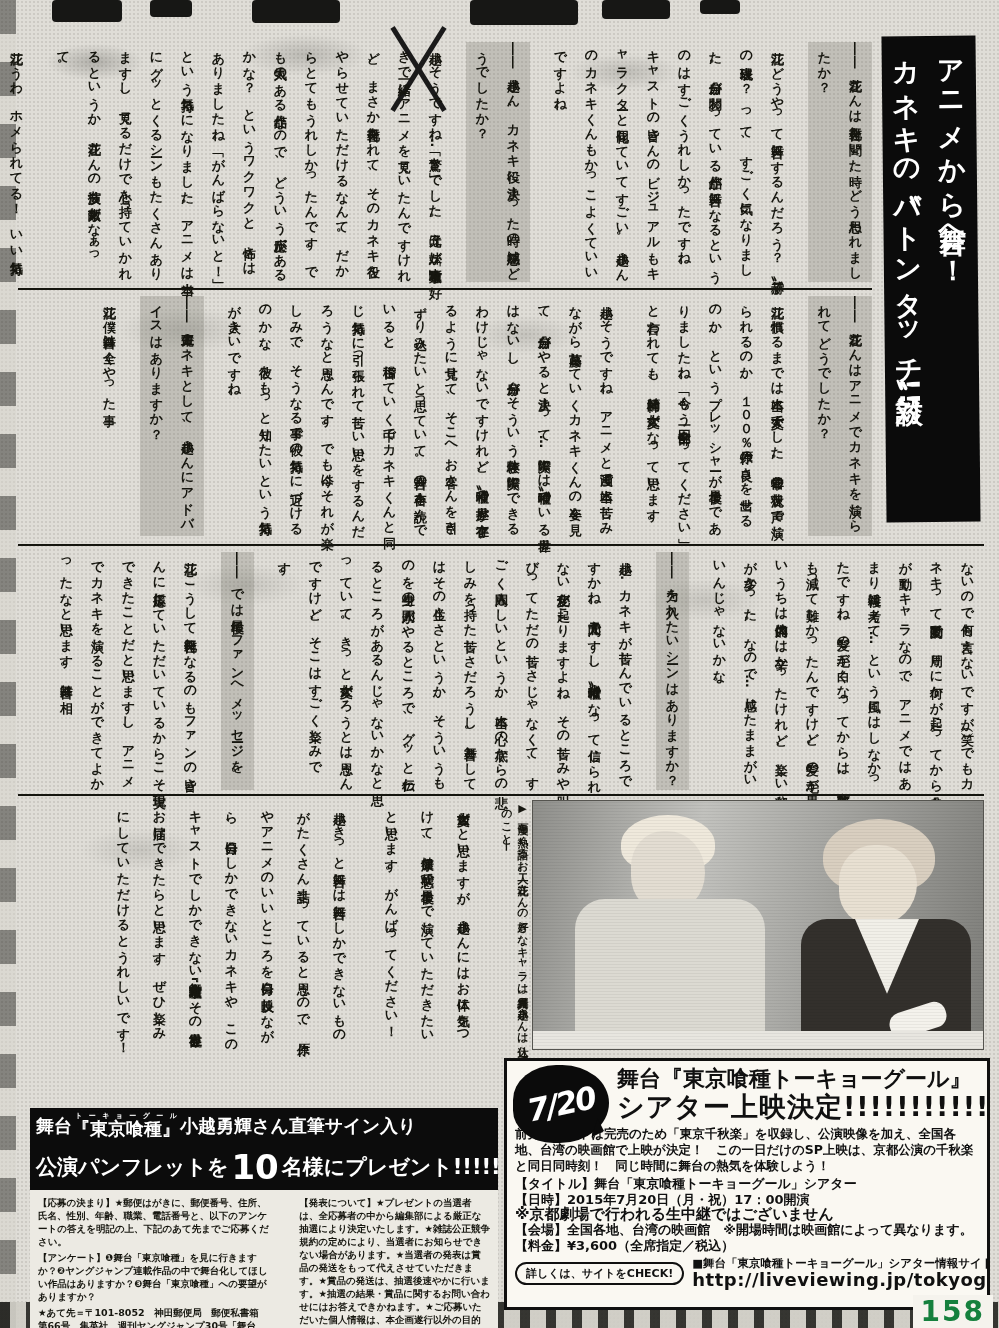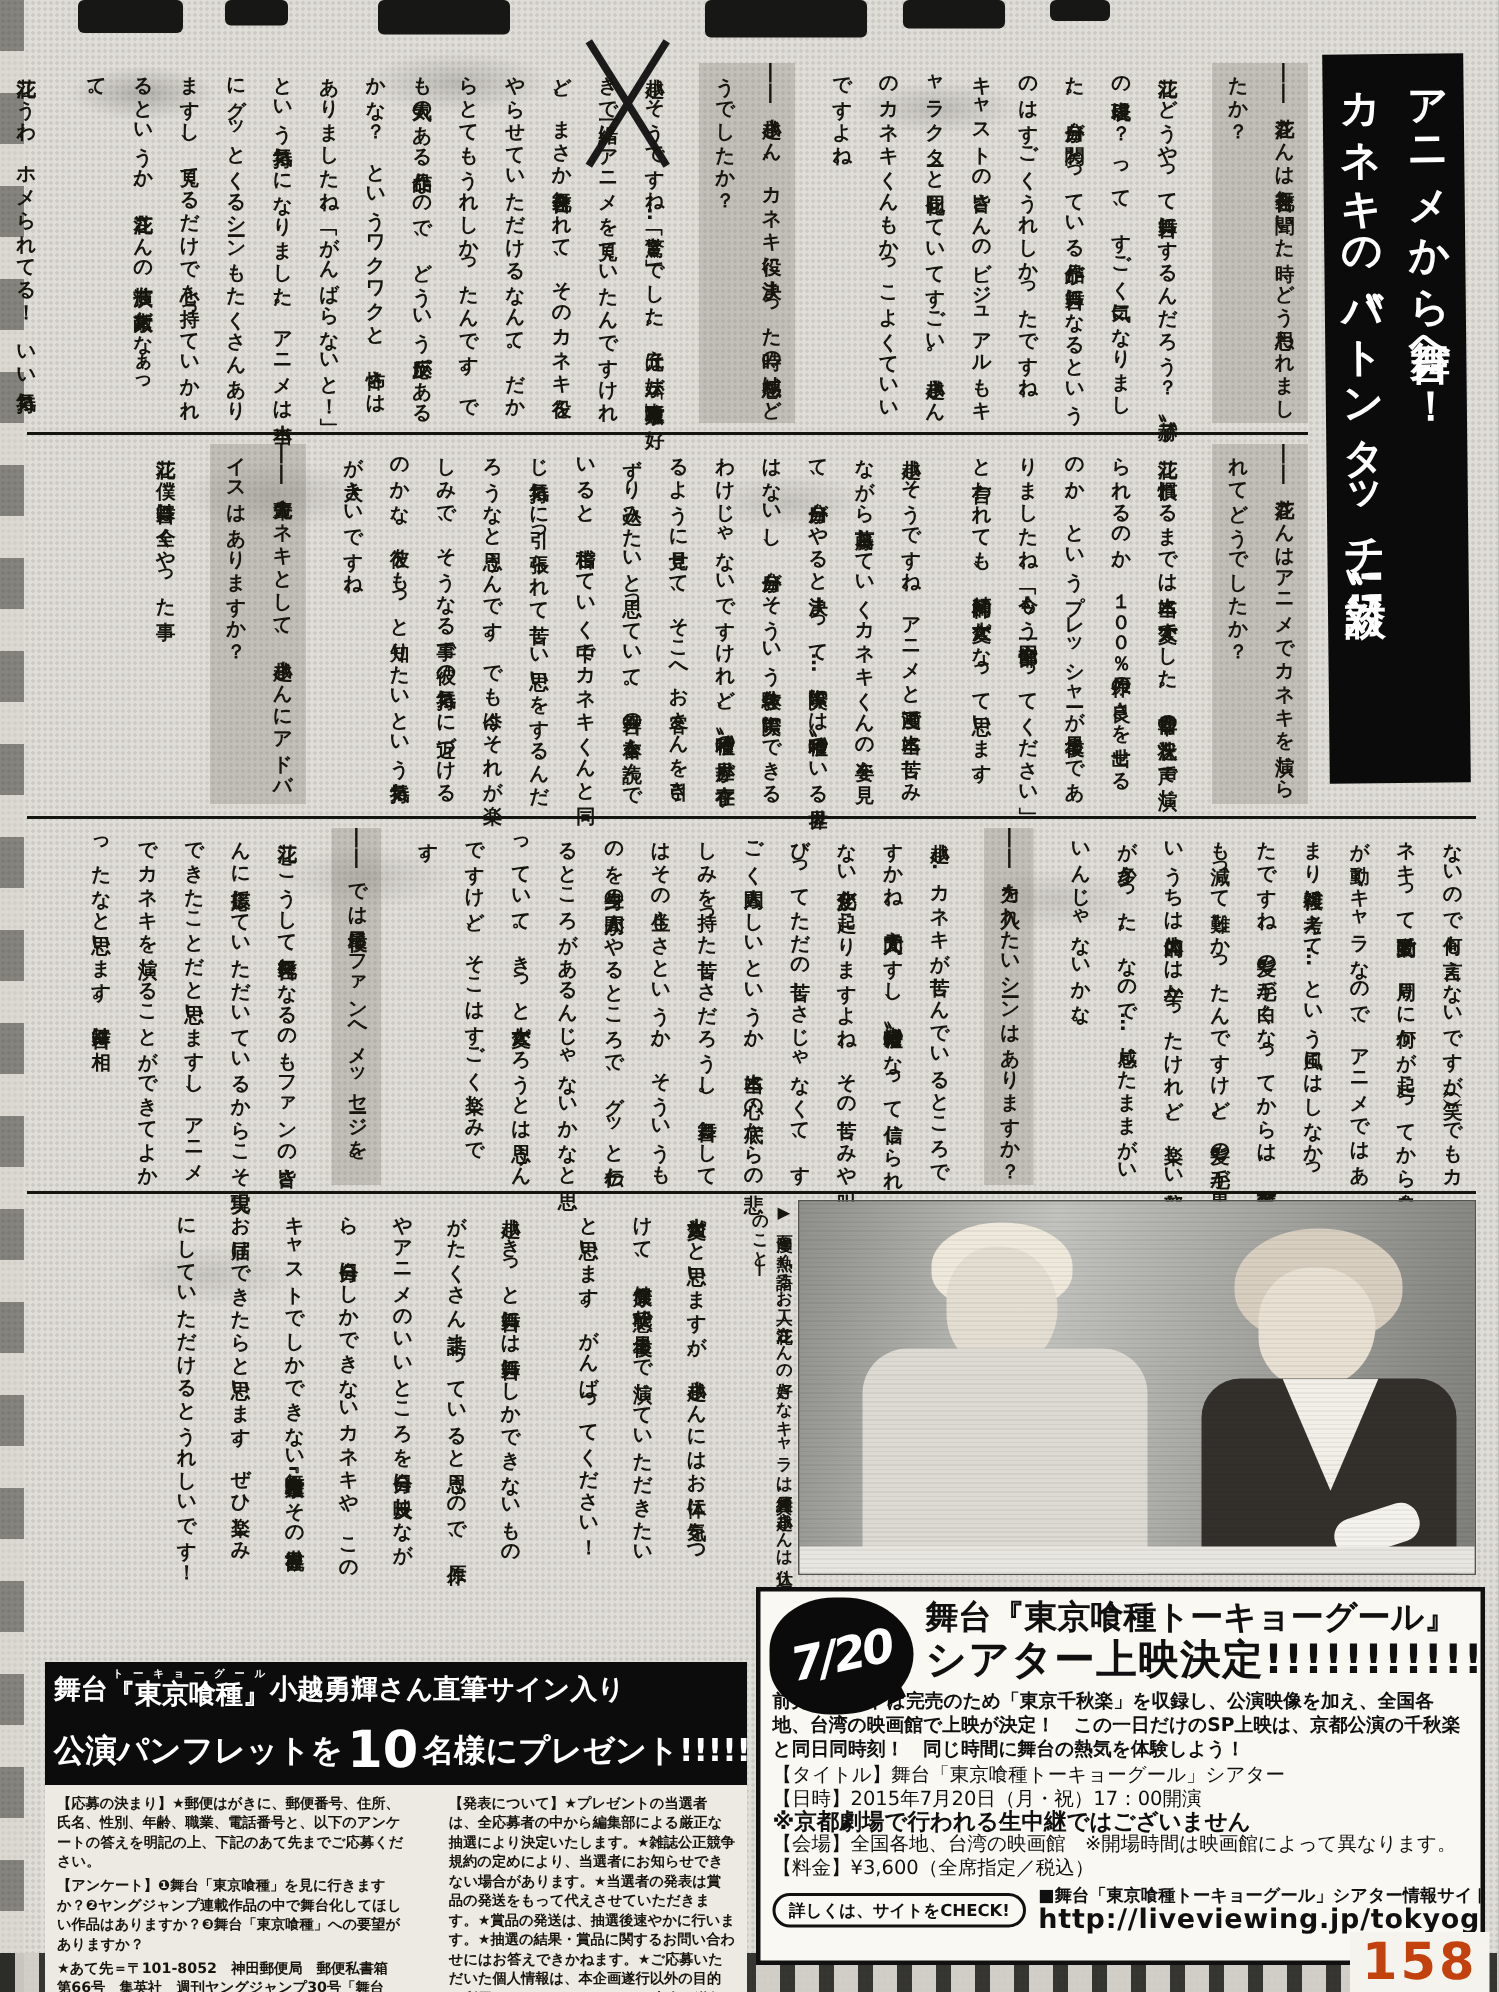--- a/index.html
+++ b/index.html
@@ -39,22 +39,22 @@
   .cross{position:absolute;left:386px;top:24px;width:64px;height:92px;z-index:2;}
   .cross::before,.cross::after{content:"";position:absolute;left:30px;top:-4px;width:5px;height:98px;background:#1a1a1a;}
   .cross::before{transform:rotate(32deg);} .cross::after{transform:rotate(-32deg);}
   .caption{position:absolute;left:486px;top:802px;width:44px;height:246px;z-index:2;
     font-size:11px;line-height:16px;font-weight:700;color:#16160f;}
   .photo{position:absolute;left:532px;top:800px;width:452px;height:250px;z-index:2;
     border:1px solid #55544f;box-sizing:border-box;overflow:hidden;
     background:linear-gradient(100deg,#8f8f8b,#c2c2be 35%,#a8a8a4 60%,#7e7e7a);}
   .photo .grain{position:absolute;inset:0;background:repeating-linear-gradient(0deg,rgba(0,0,0,.05) 0 1px,transparent 1px 3px);}
   .ph{position:absolute;}
-  .pageno{position:absolute;right:6px;bottom:0;z-index:4;font-size:34px;font-weight:800;
-    color:#c2410c;background:#f5f3ed;padding:0 8px;letter-spacing:2px;}
+  .pageno{position:absolute;right:6px;bottom:0;z-index:4;font-size:28px;font-weight:800;
+    color:#15803d;background:#f5f3ed;padding:0 8px;letter-spacing:2px;}
   
   .present{position:absolute;left:30px;top:1108px;width:468px;height:278px;z-index:3;
     background:#eceae3;box-sizing:border-box;overflow:hidden;}
   .pbar{background:#0c0c0c;color:#fff;font-weight:800;white-space:nowrap;display:flex;align-items:center;padding:1px 6px;}
   .pbar1{font-size:18px;height:34px;}
   .pbar1 ruby{ruby-position:over;} .pbar1 rt{font-size:7px;font-weight:700;}
   .pbar2{font-size:21px;height:44px;}
   .pcount{font-size:34px;line-height:1;padding:0 3px;text-align:right;}
   .pbody{display:flex;gap:28px;padding:6px 8px;font-size:9.5px;line-height:13px;font-weight:600;color:#16160f;}
   .pcol1{width:55%;} .pcol2{width:45%;}
@@ -64,21 +64,21 @@
     background:#faf8f2;border:3px solid #101010;box-sizing:border-box;padding:5px 8px 3px;overflow:hidden;color:#101010;}
   .badge{position:absolute;left:6px;top:4px;width:96px;height:78px;background:#0b0b0b;
     border-radius:48% 52% 55% 45%;display:flex;align-items:center;justify-content:center;}
   .badge::after{content:"";position:absolute;right:-5px;bottom:2px;border:10px solid transparent;
     border-left-color:#0b0b0b;transform:rotate(18deg);}
   .badge span{color:#fff;font-size:31px;font-weight:800;font-style:italic;transform:rotate(-12deg);letter-spacing:-2px;}
   .headlines{margin-left:102px;}
   .sh1{font-size:22px;font-weight:800;line-height:26px;white-space:nowrap;}
   .sh2{font-size:27px;font-weight:800;line-height:30px;white-space:nowrap;letter-spacing:1px;}
   .lead{font-size:12.5px;font-weight:700;line-height:16px;margin:4px 0 2px;}
-  .srow{font-size:13px;font-weight:400;line-height:16px;}
+  .srow{font-size:13px;font-weight:700;line-height:16px;}
   .snote{font-size:15px;font-weight:700;line-height:13.5px;}
   .sfooter{display:flex;align-items:center;gap:8px;margin-top:3px;}
   .pill{border:2px solid #101010;border-radius:16px;padding:2px 9px;font-size:11px;font-weight:800;white-space:nowrap;}
   .site-label{font-size:11.5px;font-weight:700;line-height:13px;}
   .url{font-size:18px;font-weight:800;letter-spacing:.5px;line-height:20px;}
 </style>
 </head>
 <body>
 
 <div class="page">

